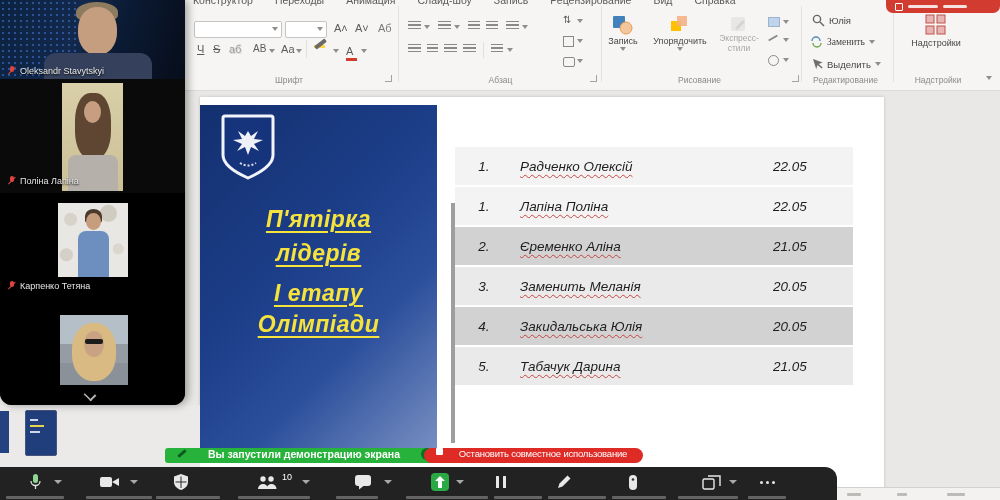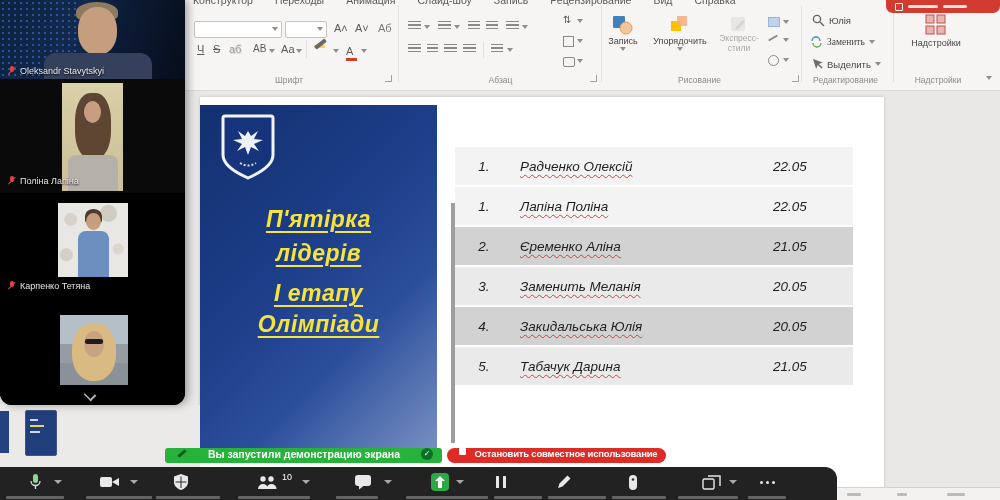--- a/index.html
+++ b/index.html
@@ -67,21 +67,21 @@
 
   
   .thumbA{position:absolute;left:0;top:411px;width:9px;height:42px;background:#24427f;z-index:5;}
   .thumbB{position:absolute;left:25px;top:410px;width:30px;height:44px;background:#203e7b;border:1px solid #44547f;border-radius:2px;z-index:5;}
   .thumbB i{position:absolute;background:#cfd6ea;height:2px;}
   .underpatch{position:absolute;left:0;top:405px;width:200px;height:62px;background:#ebeae8;z-index:1;}
 
   
   .banner{position:absolute;top:448px;height:15px;z-index:40;display:flex;align-items:flex-start;color:#fff;border-radius:3px;box-sizing:border-box;}
   .banner-green{left:165px;width:277px;background:#27b33b;font-weight:bold;font-size:10.5px;}
-  .banner-red{left:447px;width:219px;background:#de2b26;font-weight:bold;font-size:9.5px;letter-spacing:-.2px;border-radius:9px;}
+  .banner-red{left:424px;width:219px;background:#de2b26;font-weight:normal;font-size:9.5px;letter-spacing:-.2px;border-radius:9px;}
   .banner .flex1{flex:1;text-align:center;}
   .gpencil{width:10px;height:10px;margin-left:12px;flex:none;position:relative;}
   .gpencil:before{content:"";position:absolute;left:0;top:4px;width:10px;height:3px;background:#0c5c22;transform:rotate(-40deg);border-radius:1px;}
   .gcheck{width:12px;height:12px;border-radius:50%;background:#0d6e28;color:#fff;font-size:8px;line-height:12px;text-align:center;margin-right:9px;flex:none;}
   .stopsq{width:7px;height:7px;background:#fff;border-radius:1px;margin-left:12px;flex:none;}
 
   
   .toolbar{position:absolute;left:0;top:467px;width:837px;height:33px;background:#222222;border-radius:0 12px 0 0;z-index:50;}
   .titem{position:absolute;top:0;height:30px;display:flex;align-items:center;}
   .tchev{width:0;height:0;border-left:4px solid transparent;border-right:4px solid transparent;border-top:4px solid #a9a9a9;}

